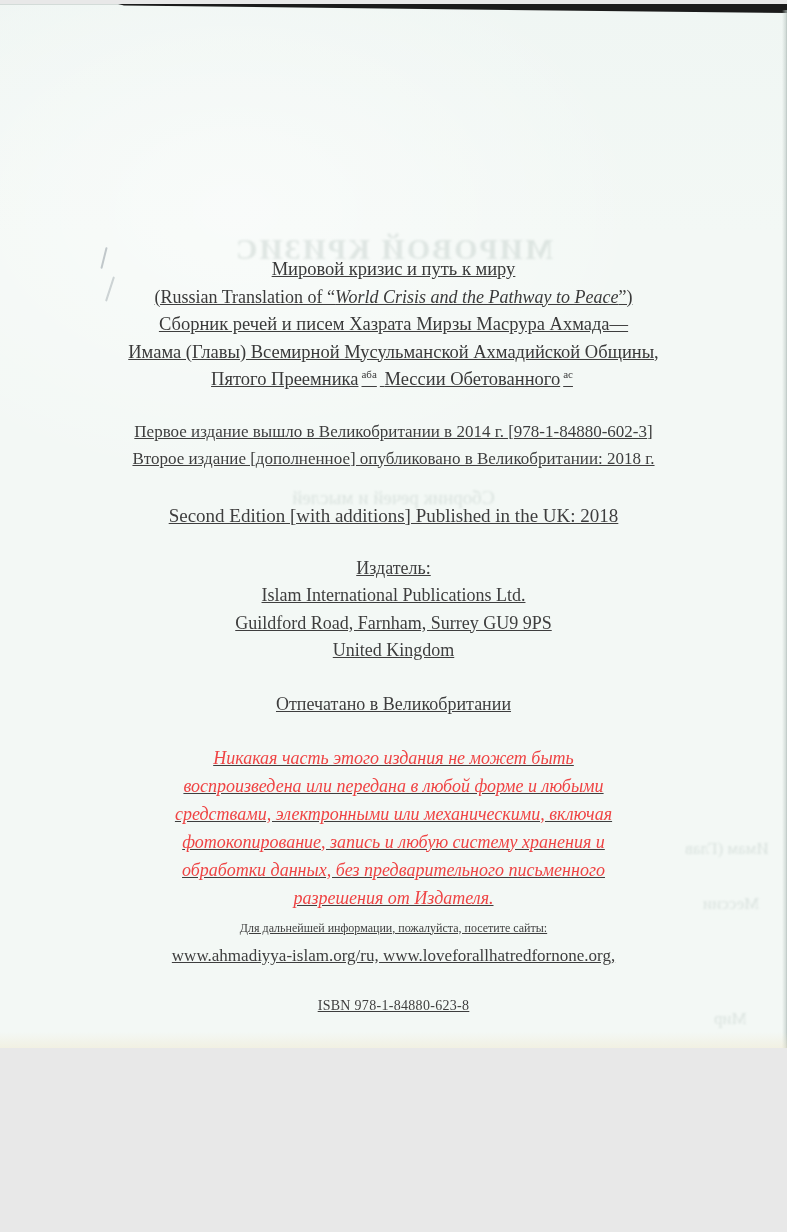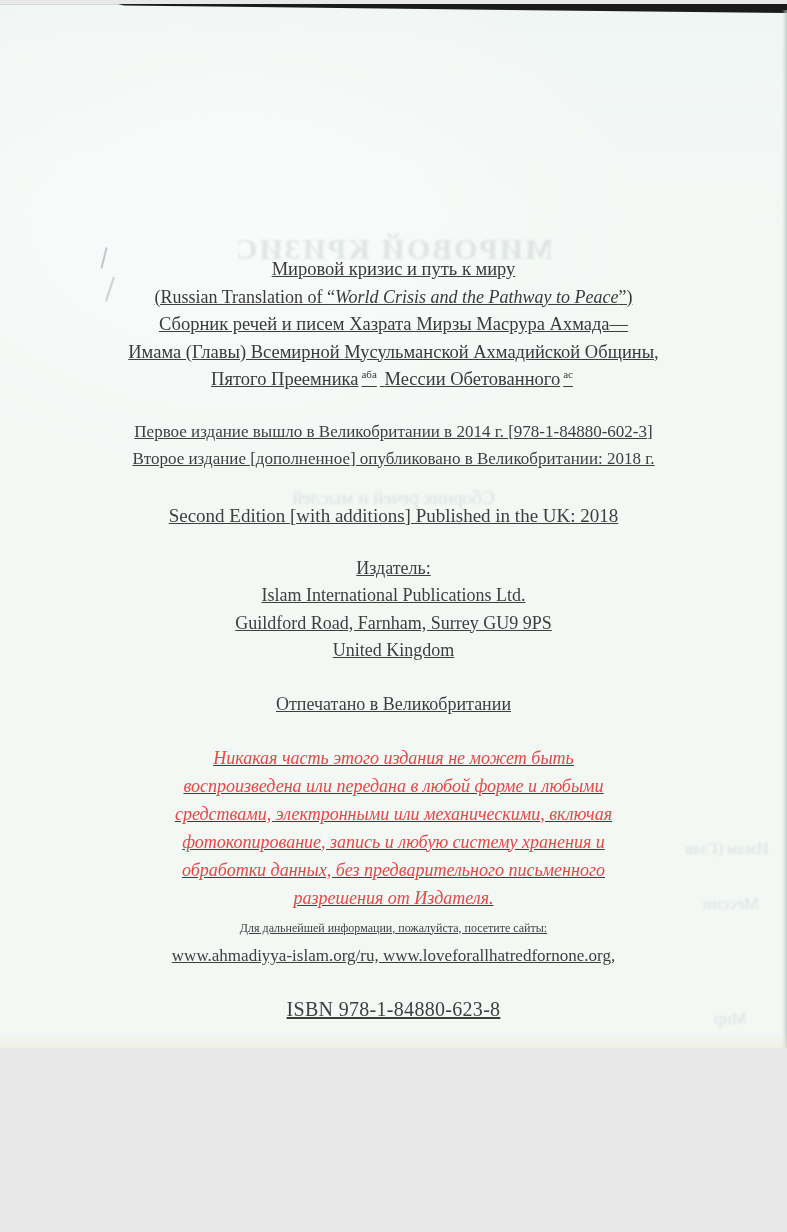--- a/index.html
+++ b/index.html
@@ -60,21 +60,21 @@
   .italic{font-style:italic;}
   sup.hon{font-size:11px;vertical-align:super;line-height:0;padding:0 3px;}
 
   .edition-block{margin-top:24px;font-size:17px;line-height:27px;}
   .english-edition{margin-top:30px;font-size:19px;line-height:27px;}
   .publisher-block{margin-top:26px;font-size:18px;line-height:27.5px;}
   .printed-line{margin-top:26px;font-size:18px;line-height:27px;}
   .rights-block{margin-top:26px;font-size:18px;line-height:28px;font-style:italic;color:#ef4444;}
   .websites-block{margin-top:3px;font-size:17px;line-height:27.5px;}
   .websites-block .intro{font-size:12px;}
-  .isbn-line{margin-top:28px;font-size:20px;letter-spacing:.3px;}
+  .isbn-line{margin-top:28px;font-size:14px;letter-spacing:.3px;}
 </style>
 </head>
 <body>
 
 <div class="page">
 
   <div class="scan-top-line"></div>
   <svg class="scan-top-wedge" viewBox="0 0 787 10" preserveAspectRatio="none">
     <polygon points="118,0 787,0 787,9 124,1.6" fill="#1b1b1b"></polygon>
   </svg>

